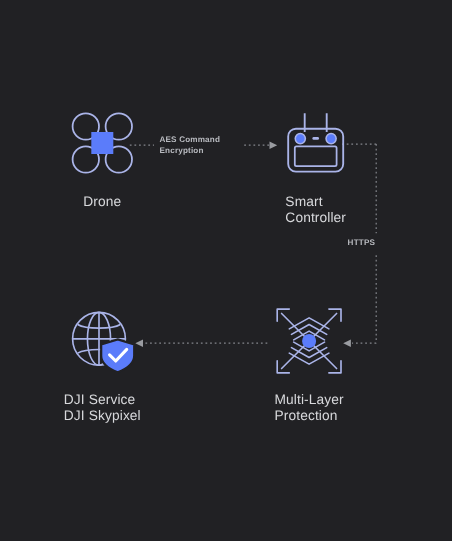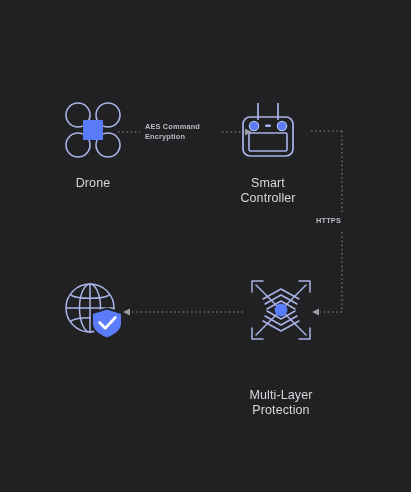--- a/index.html
+++ b/index.html
@@ -26,21 +26,20 @@
   .node-icon {
     width: 64px;
     height: 64px;
     display: block;
   }
   .node-label {
     margin-top: 14px;
     color: #d7d8db;
     font-size: 12.5px;
     line-height: 15px;
-    text-align: center;
     white-space: pre-line;
     letter-spacing: 0.1px;
   }
   .edge-label {
     position: absolute;
     color: #b9bbc0;
     font-size: 7.4px;
     line-height: 9.5px;
     text-align: left;
     white-space: pre-line;
@@ -60,23 +59,23 @@
     stroke-width: 1.1;
     stroke-dasharray: 1.6 2.6;
     fill: none;
     stroke-linecap: butt;
   }
   .arrowhead {
     fill: #9a9ca1;
   }
   
   #node-drone      { left: 54px;  top: 98px; width: 78px; }
-  #node-controller { left: 225px; top: 98px; width: 86px; }
+  #node-controller { left: 244px; top: 98px; width: 86px; }
   #node-service    { left: 50px;  top: 278px; width: 86px; }
-  #node-protection { left: 238px; top: 278px; width: 86px; gap: 32px; }
+  #node-protection { left: 238px; top: 278px; width: 86px; }
   #label-aes   { left: 145px; top: 122px; width: 72px; }
   #label-https { left: 316px; top: 216px; width: 40px; }
 </style>
 </head>
 <body>
 
 <div id="canvas">
 
   <svg id="wires" viewBox="0 0 411 492" width="411" height="492">
 
@@ -126,20 +125,22 @@
         <ellipse cx="29" cy="30" rx="10.5" ry="24"></ellipse>
         <line x1="29" y1="6" x2="29" y2="54"></line>
         <line x1="5" y1="30" x2="53" y2="30"></line>
         <path d="M9.6 17 C17 21.4, 41 21.4, 48.4 17"></path>
         <path d="M9.6 43 C17 38.6, 41 38.6, 48.4 43"></path>
       </g>
       <path d="M46 30.5 L61 35.2 L61 45.5 C61 52.5, 54.6 57.2, 46 60.5
                C37.4 57.2, 31 52.5, 31 45.5 L31 35.2 Z" fill="#5b7cfa" stroke="#212124" stroke-width="2"></path>
       <path d="M38.6 44.6 L44.2 50.2 L54.2 39.6" fill="none" stroke="#ffffff" stroke-width="2.8" stroke-linecap="round" stroke-linejoin="round"></path>
     </svg>
+    <div class="node-label">DJI Service
+DJI Skypixel</div>
   </div>
 
   <div class="node" id="node-protection">
     <svg class="node-icon" viewBox="0 0 64 64">
       <g fill="none" stroke="#aab4e8" stroke-width="1.5" stroke-linecap="round" stroke-linejoin="round">
 
         <path d="M3 14 L3 3 L14 3"></path>
         <path d="M50 3 L61 3 L61 14"></path>
         <path d="M61 50 L61 61 L50 61"></path>
         <path d="M14 61 L3 61 L3 50"></path>

